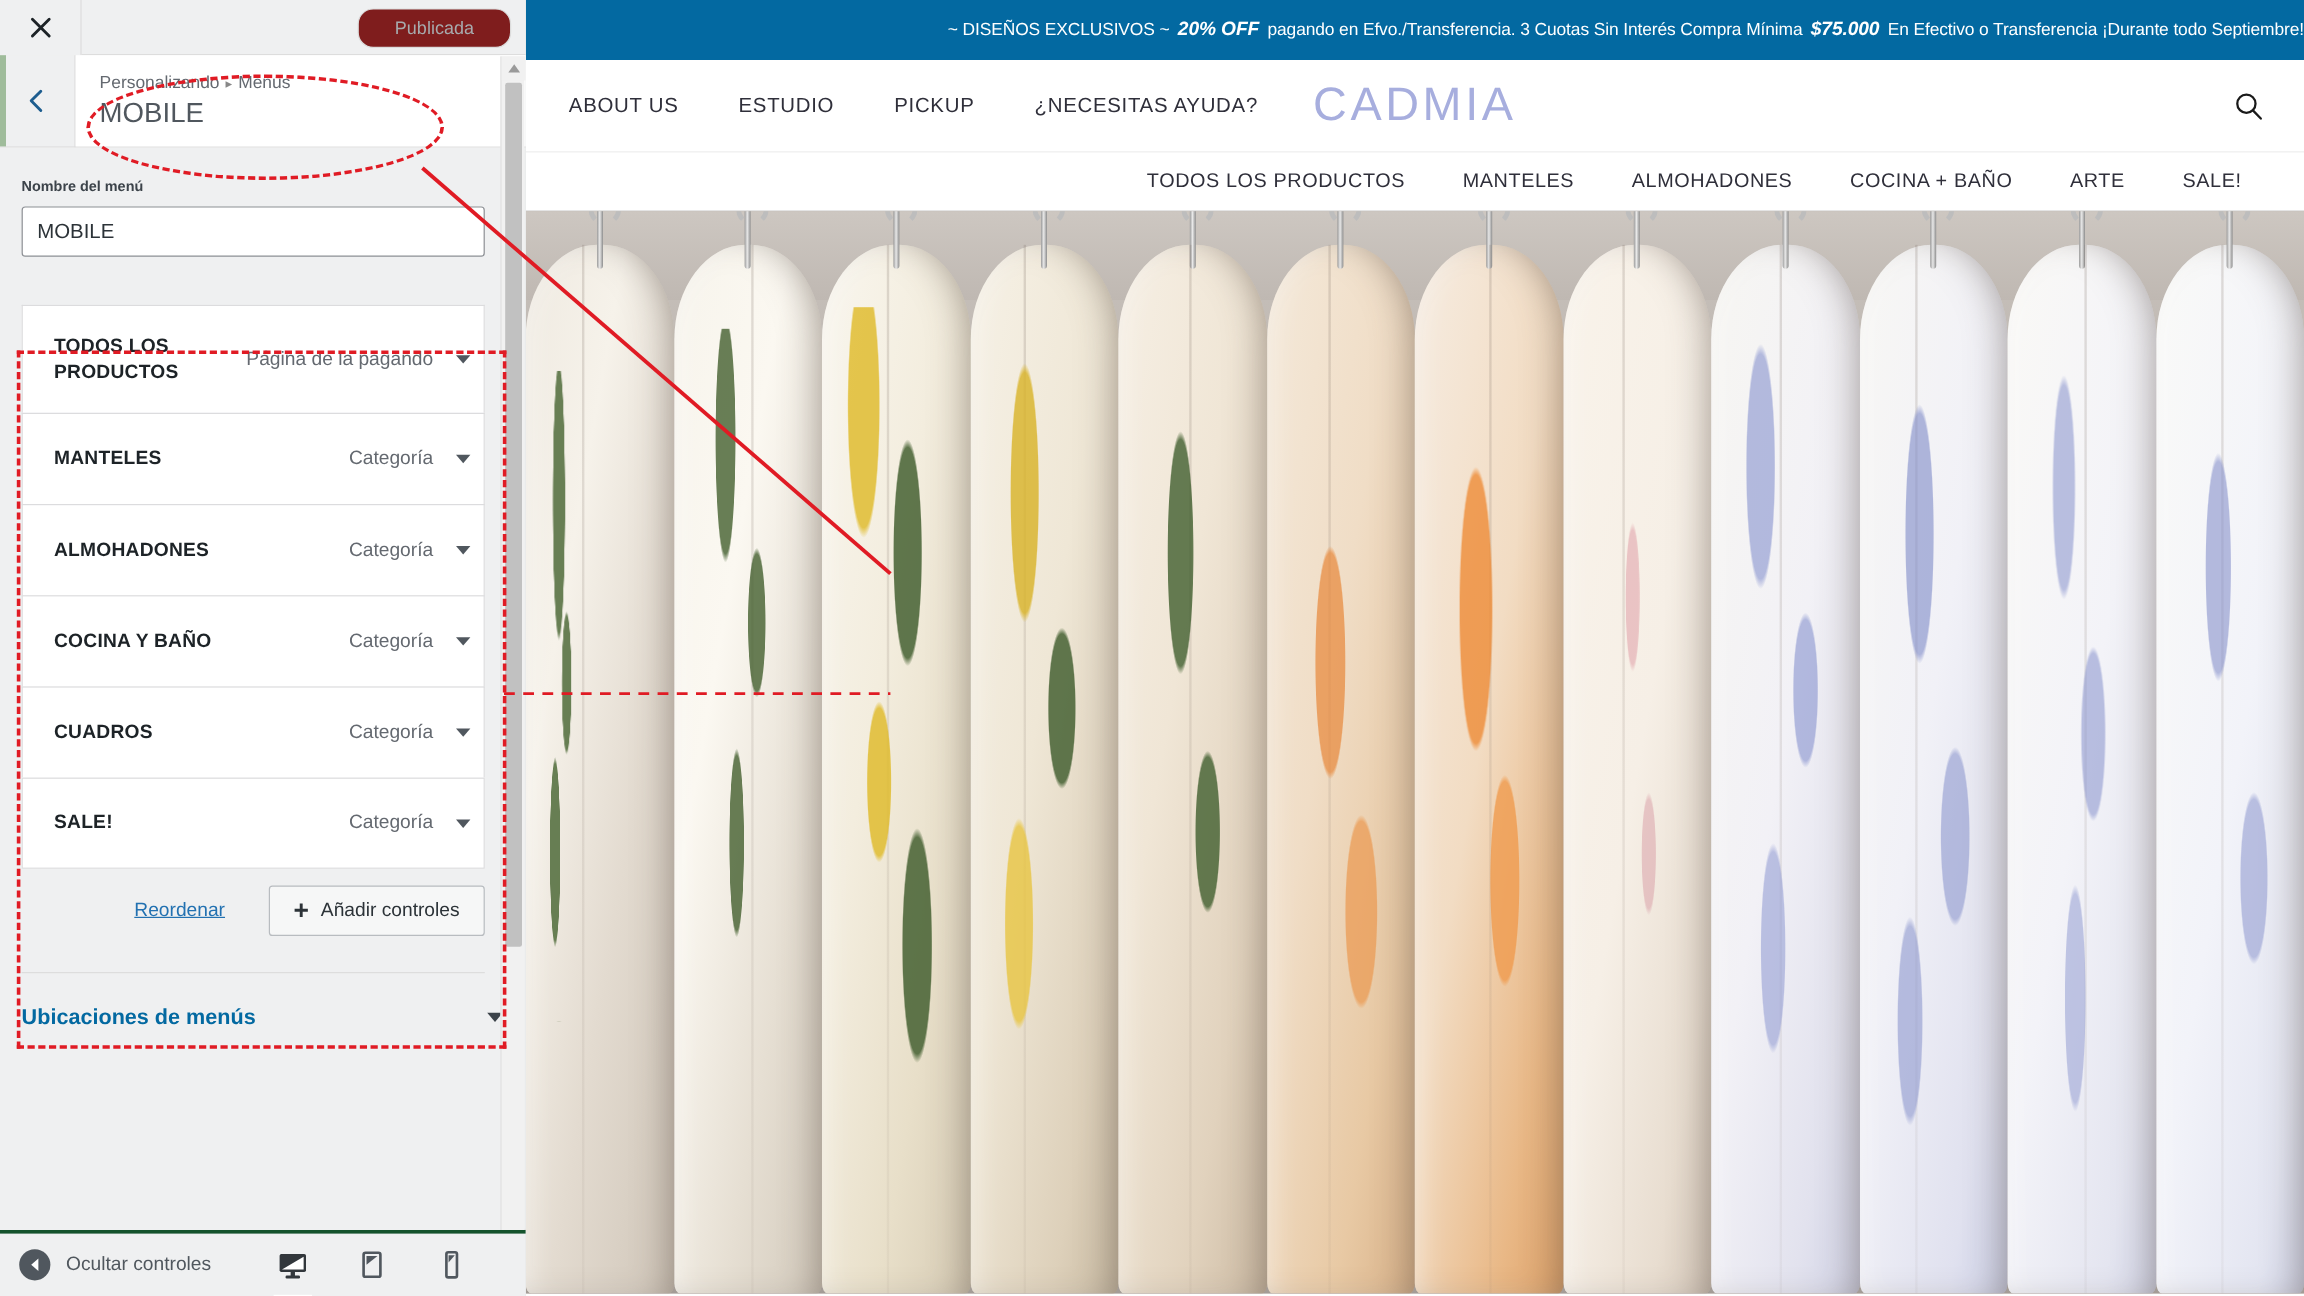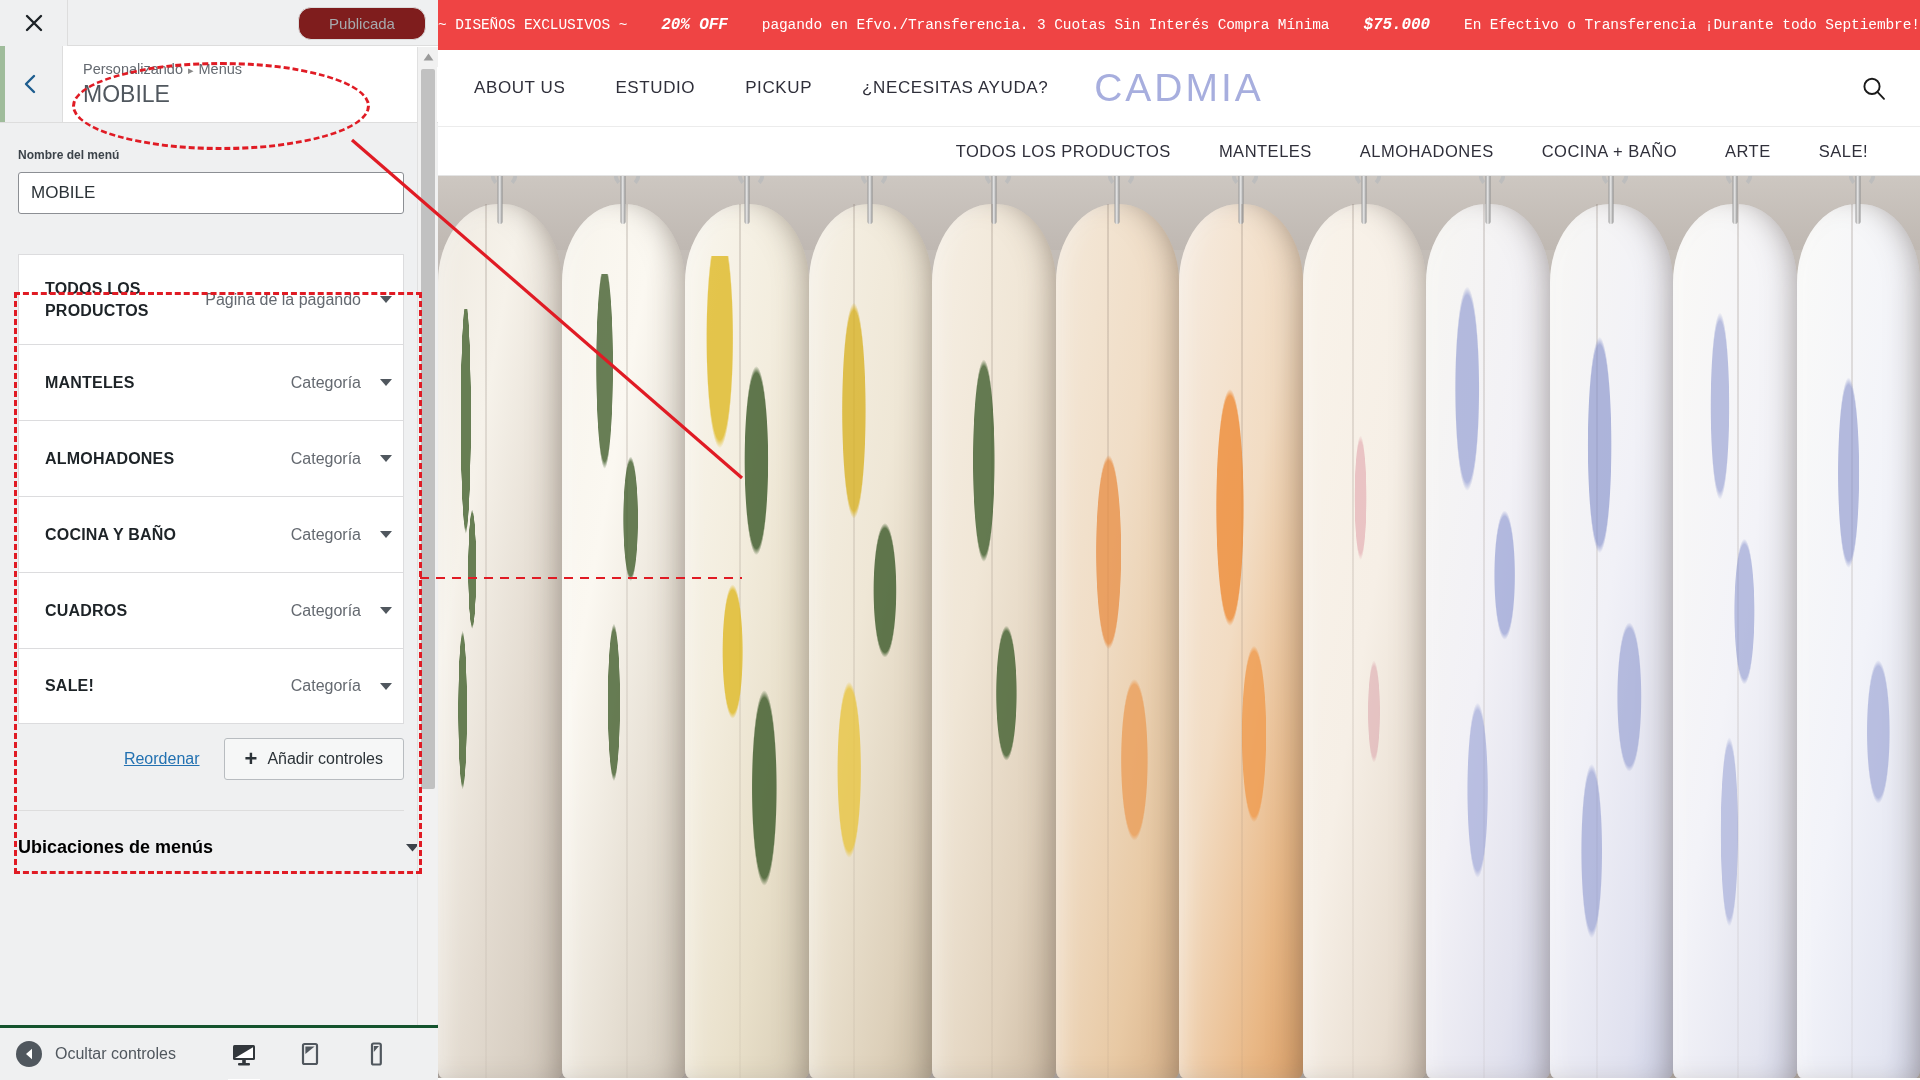--- a/index.html
+++ b/index.html
@@ -114,21 +114,21 @@
     font-size: 16px; font-weight: 700; color: #1d2327;
     letter-spacing: 0.2px; flex: 1; line-height: 1.35;
     padding-right: 8px;
   }
   .mi-type { font-size: 16px; color: #646970; white-space: nowrap; padding-right: 16px; }
   .mi-caret { width: 18px; display:flex; align-items:center; justify-content:center; }
   .mi-caret svg { width: 14px; height: 9px; }
 
   .menu-actions {
     margin: 14px 18px 0 18px; width: 386px;
-    display: flex; align-items: center; justify-content: flex-end; gap: 22px;
+    display: flex; align-items: center; justify-content: flex-end; gap: 34px;
   }
   .btn-reorder {
     font-size: 16px; color: #2271b1; text-decoration: underline; cursor: pointer;
     background: none; border: none; font-family: "Liberation Sans", sans-serif;
     padding: 4px 2px;
   }
   .btn-add {
     height: 42px; padding: 0 20px;
     background: #f6f7f7; border: 1px solid #b8bcc0; border-radius: 3px;
     font-size: 16px; color: #2c3338;
@@ -136,21 +136,21 @@
     font-family: "Liberation Sans", sans-serif;
   }
   .btn-add .plus { font-size: 22px; font-weight: 700; line-height: 1; }
 
   .cz-divider { margin: 30px 18px 0 18px; width: 386px; border-top: 1px solid #ddd; }
   .cz-accordion {
     margin: 26px 0 0 0; padding: 0 18px;
     display: flex; align-items: center; justify-content: space-between;
     cursor: pointer;
   }
-  .cz-accordion span.lbl { font-size: 18px; font-weight: 700; color: #000000; }
+  .cz-accordion span.lbl { font-size: 18px; font-weight: 700; color: #0369a1; }
   .cz-accordion svg { width: 15px; height: 10px; }
 
   
   .cz-scroll {
     position: absolute; right: 0; top: 47px;
     width: 20px; height: calc(1080px - 47px - 55px);
     background: #f1f1f1; border-left: 1px solid #e0e0e0; z-index: 6;
   }
   .cz-scroll-arrow {
     width: 20px; height: 20px; display:flex; align-items:center; justify-content:center;
@@ -189,25 +189,25 @@
 
   
   .preview {
     position: absolute; left: 438px; top: 0;
     width: 1482px; height: 1080px;
     background: #fff; overflow: hidden;
   }
 
   .promo-bar {
     height: 50px; width: 100%;
-    background: #ef4444;
-    display: flex; align-items: center; justify-content: space-between;
+    background: #0369a1;
+    display: flex; align-items: center; justify-content: flex-end;
     color: #fff;
     font-size: 14.5px;
-    font-family: Liberation Mono, monospace;
+    font-family: Liberation Sans, sans-serif;
     letter-spacing: -0.1px;
     white-space: nowrap;
   }
   .promo-bar b { font-weight: 700; font-style: italic; font-size: 16px; padding: 0 3px; }
   .promo-bar i { font-style: italic; font-weight: 700; font-size: 16px; padding: 0 3px; }
 
   .site-header {
     position: relative;
     height: 76px; width: 100%;
     background: #fff;

